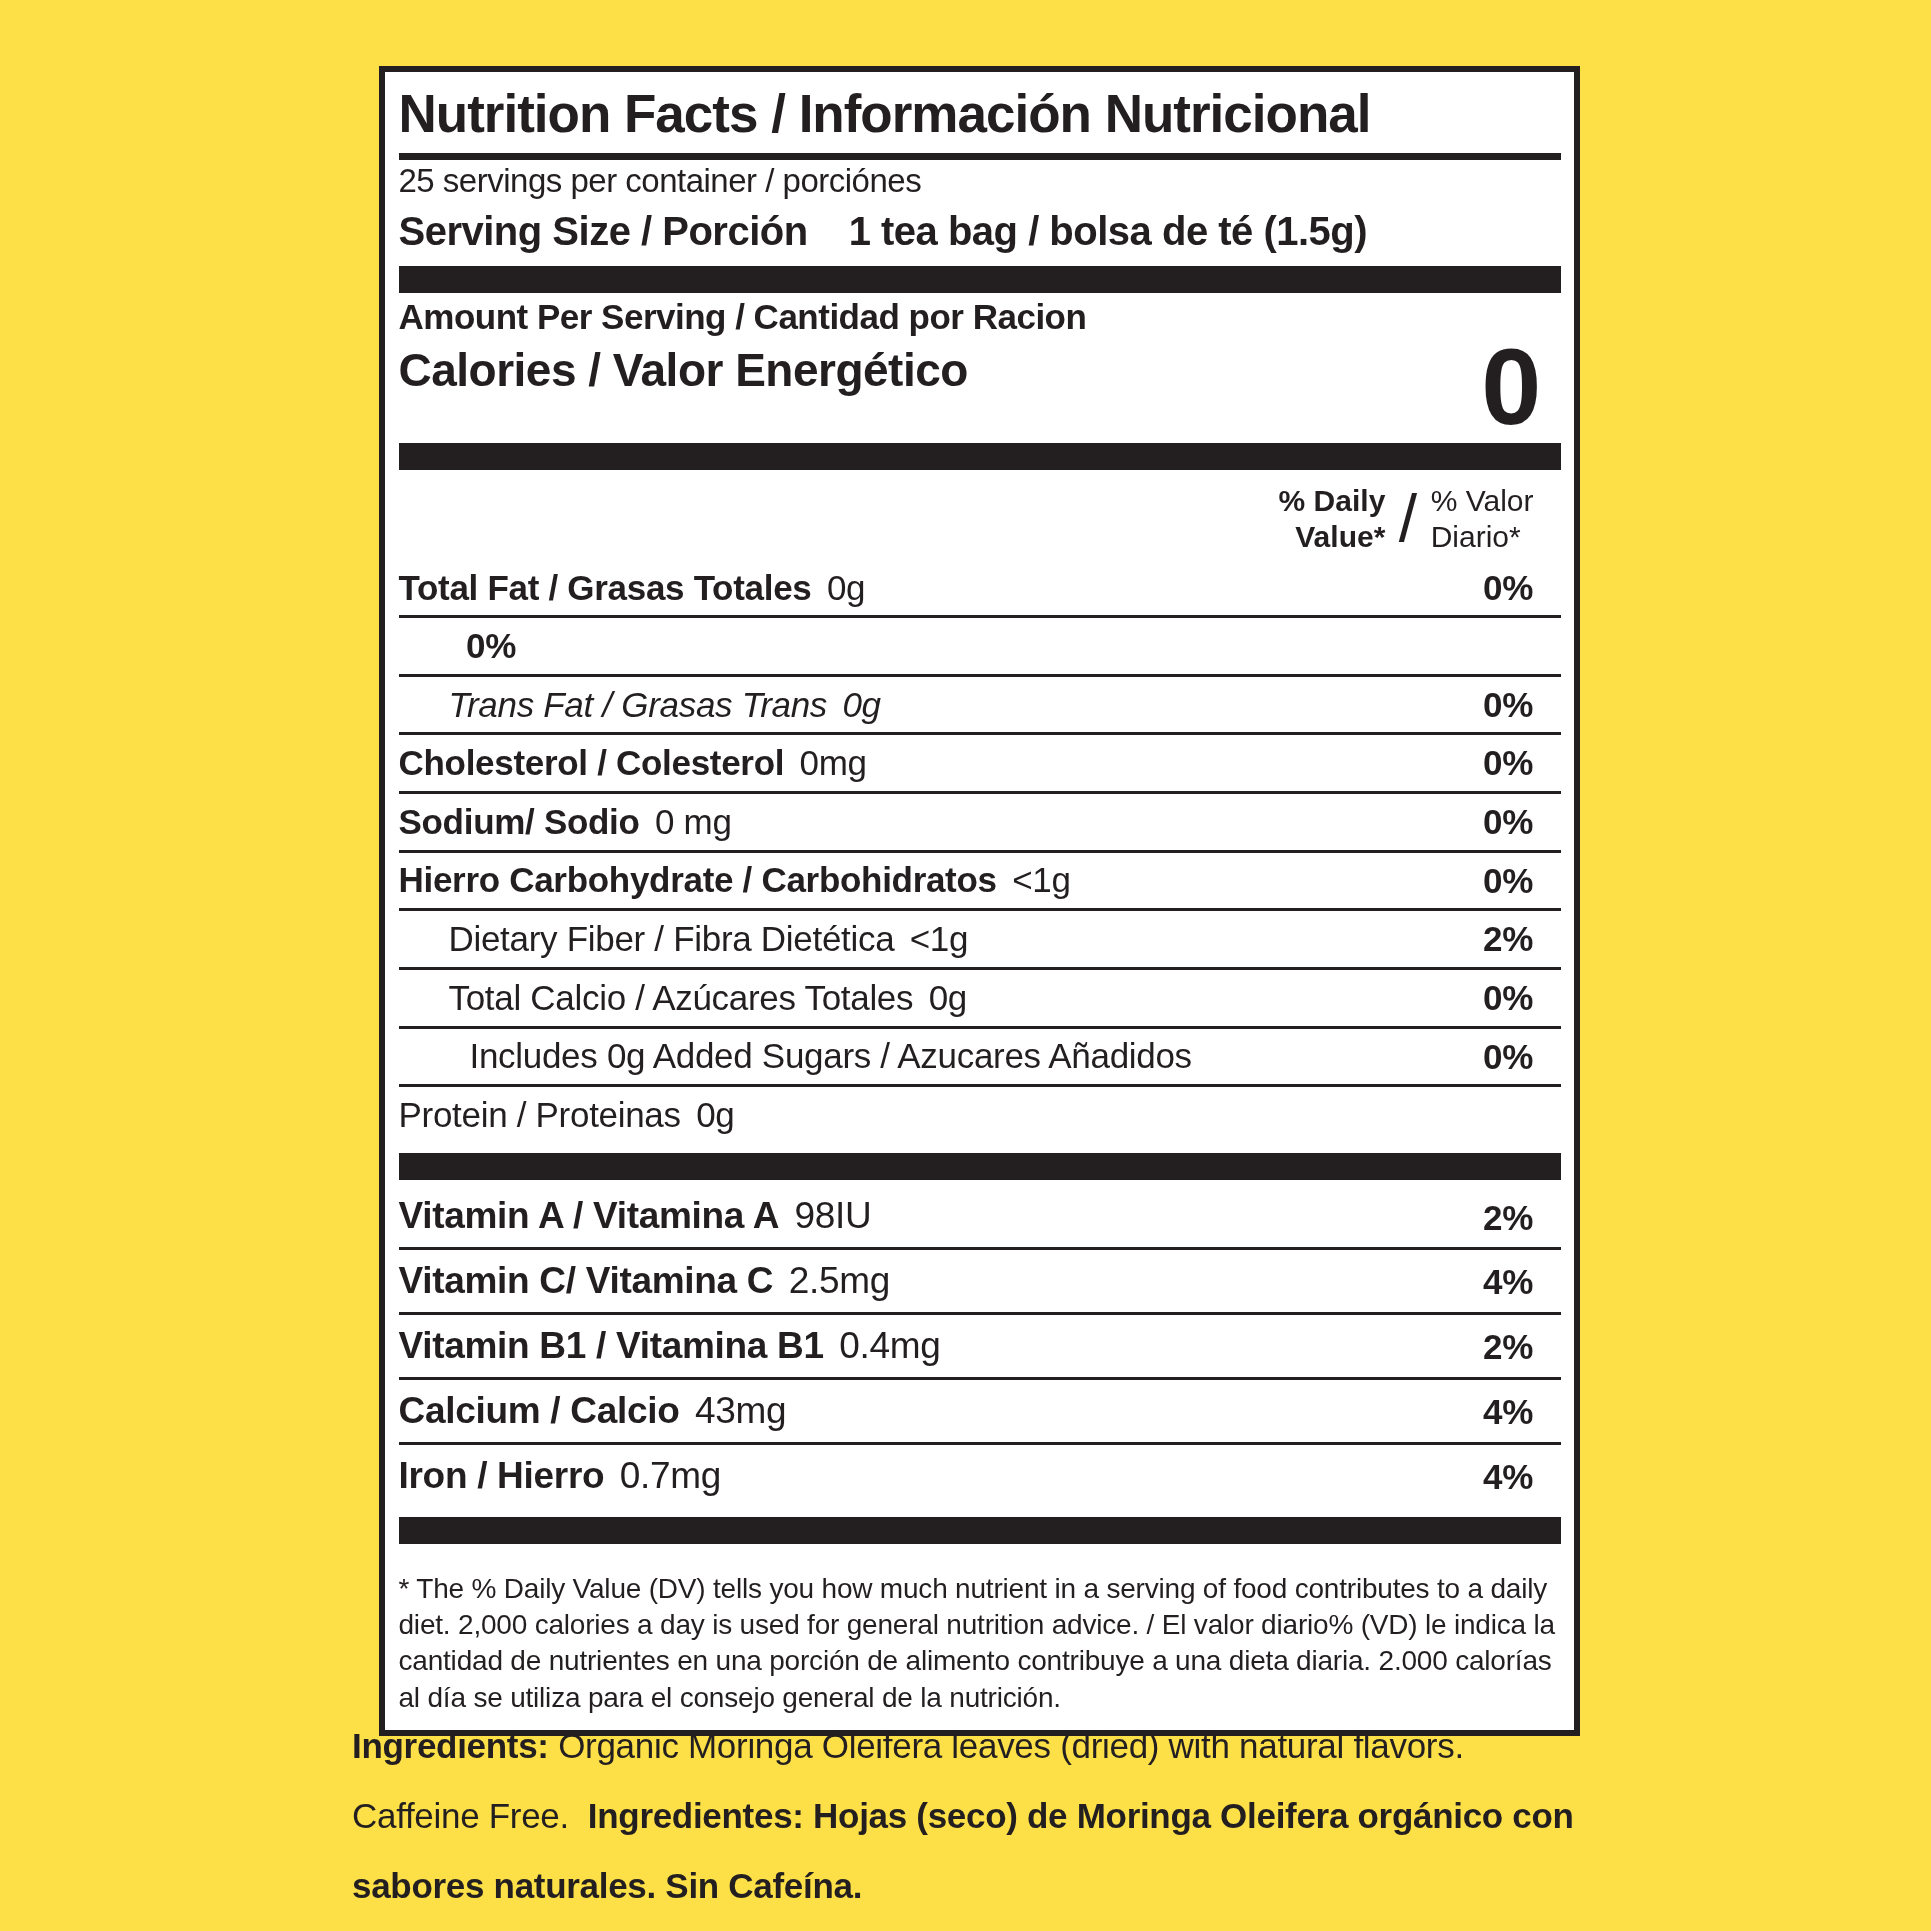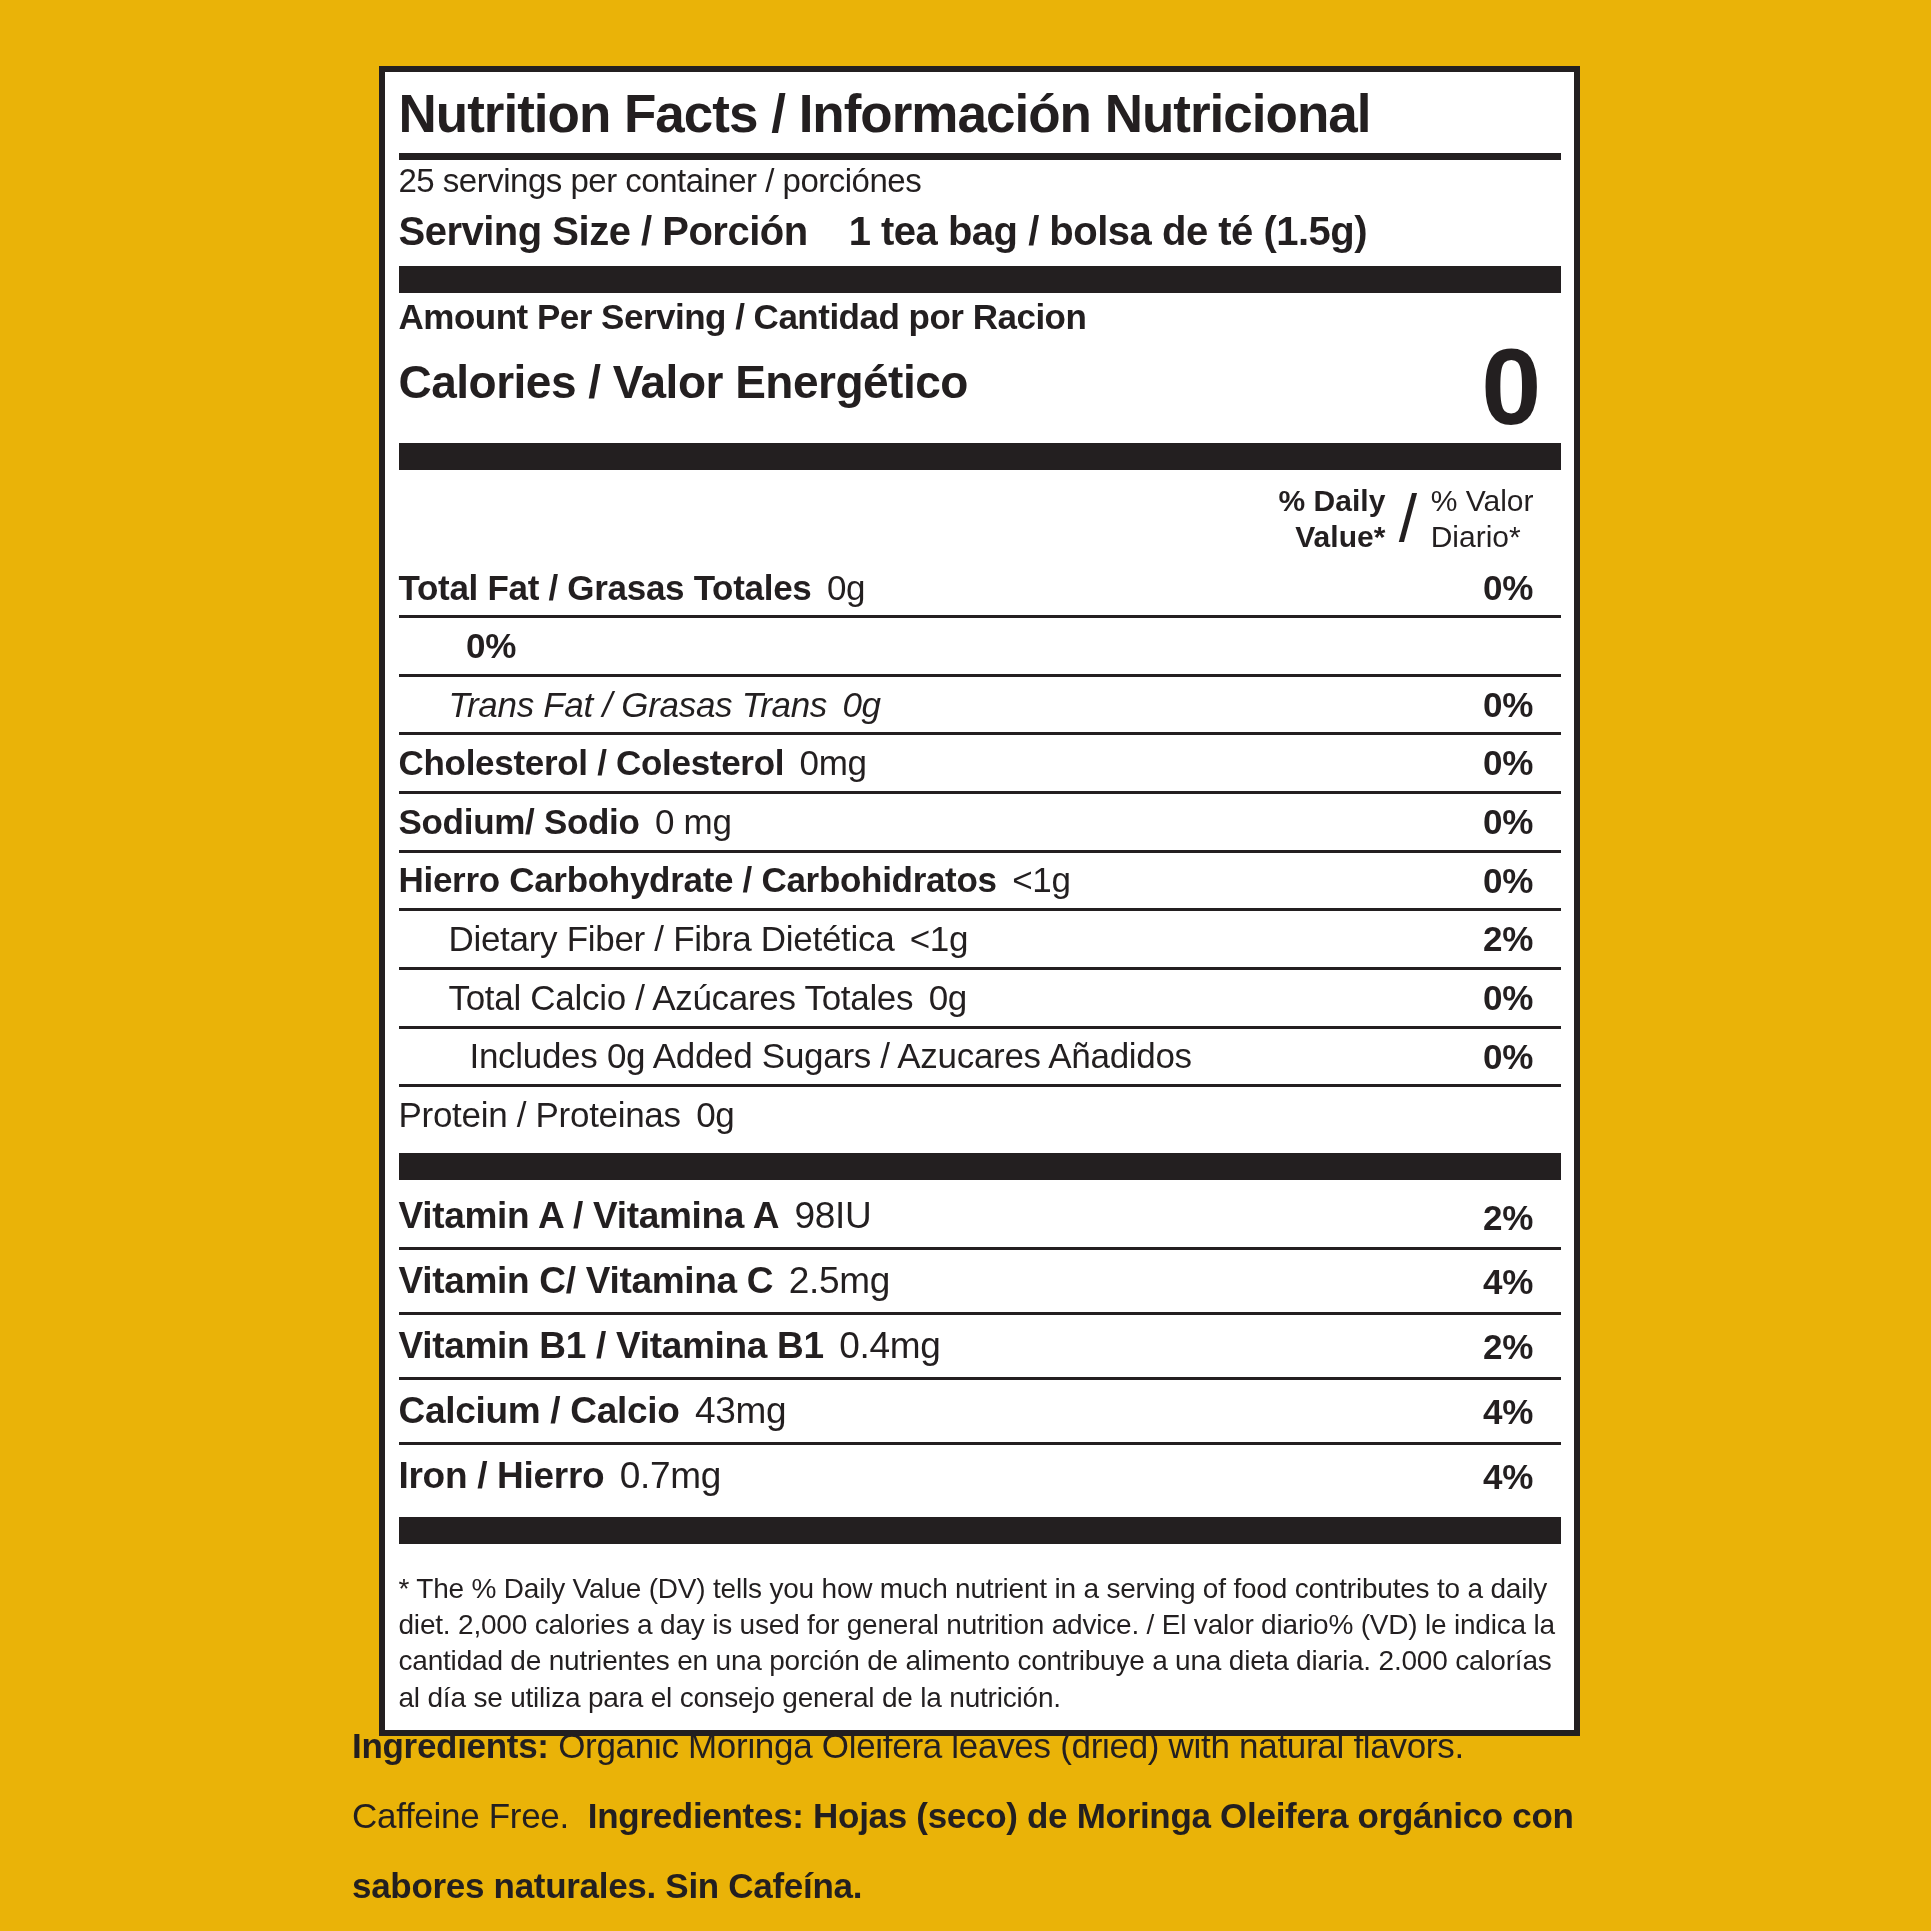--- a/index.html
+++ b/index.html
@@ -2,39 +2,39 @@
 <html><head>
 <meta charset="utf-8">
 <style>
   * { margin: 0; padding: 0; box-sizing: border-box; }
   html, body { background: #ffffff; }
   body {
     width: 1931px; height: 1931px;
     font-family: "Liberation Sans", "DejaVu Sans", sans-serif;
     color: #231f20;
   }
-  .canvas { position: relative; width: 1931px; height: 1931px; background: #eab308; }
+  .canvas { position: relative; width: 1931px; height: 1931px; background: #fde047; }
 
   .nf-box {
     position: absolute; left: 379px; top: 66px; width: 1201px; min-height: 1626px;
     border: 6.8px solid #231f20; background: #ffffff; padding: 0 13.5px 13.5px 13.5px;
   }
   .b { font-weight: bold; }
 
   .nf-title {
     font-size: 53px; font-weight: bold; letter-spacing: -1px;
     margin-top: 13.5px; line-height: 1.05; white-space: nowrap;
   }
   .rule-md { height: 6.8px; background: #231f20; margin-top: 11.6px; }
   .servings { font-size: 33px; margin-top: 2px; letter-spacing: -0.5px; }
   .serving-size { font-size: 40px; font-weight: bold; margin-top: 9.7px; letter-spacing: -0.5px; }
   .serving-size .ss-val { margin-left: 41px; }
   .bar { height: 27px; background: #231f20; margin-top: 11.6px; }
   .aps { font-size: 35px; font-weight: bold; margin-top: 4px; letter-spacing: -0.5px; }
-  .cal-row { display: flex; justify-content: space-between; align-items: center; margin-top: 5.8px; }
+  .cal-row { display: flex; justify-content: space-between; align-items: flex-start; margin-top: 5.8px; }
   .cal-label { font-size: 46px; font-weight: bold; letter-spacing: -0.5px; padding-bottom: 9.7px; }
   .cal-value { font-size: 108px; font-weight: bold; line-height: 0.82; padding-right: 19.3px; }
 
   .dv-header {
     display: flex; justify-content: flex-end; align-items: center;
     gap: 13.5px; margin-top: 13.5px; padding-right: 27px;
   }
   .dv-en { text-align: right; font-size: 30px; font-weight: bold; line-height: 1.18; }
   .dv-es { text-align: left; font-size: 30px; font-weight: normal; line-height: 1.18; }
   .dv-slash { font-size: 66px; font-weight: normal; line-height: 0.9; }

